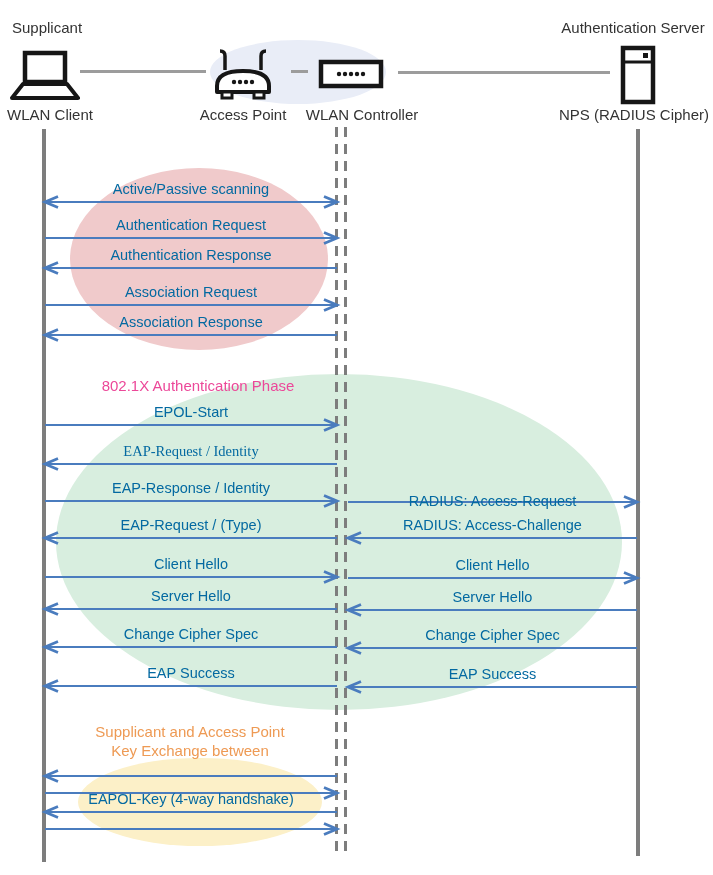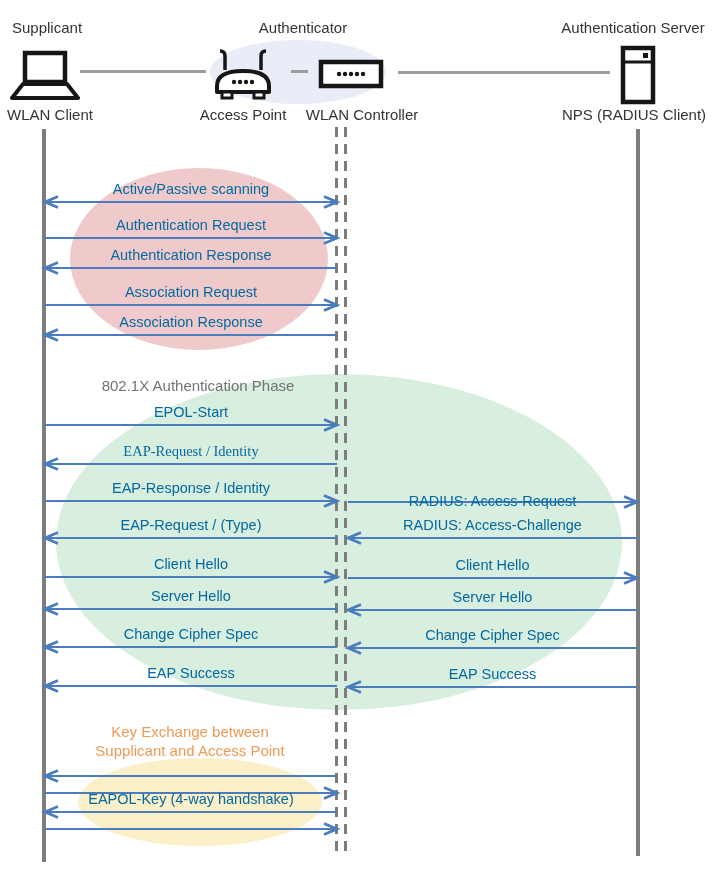--- a/index.html
+++ b/index.html
@@ -27,21 +27,20 @@
   <div class="ellipse" style="left: 210px; top: 40px; width: 176px; height: 64px; background-color: rgb(233, 237, 247);"></div>
   <div class="ellipse" style="left: 70px; top: 168px; width: 258px; height: 182px; background-color: rgb(240, 202, 203);"></div>
   <div class="ellipse" style="left: 56px; top: 374px; width: 566px; height: 336px; background-color: rgb(216, 238, 223);"></div>
   <div class="ellipse" style="left: 78px; top: 758px; width: 244px; height: 88px; background-color: rgb(252, 240, 200);"></div>
 
   <div class="connector" style="left:80px;top:70px;width:126px;"></div>
   <div class="connector" style="left:291px;top:70px;width:17px;"></div>
   <div class="connector" style="left:398px;top:71px;width:212px;"></div>
 
   <div class="role" style="left:12px;top:19px;">Supplicant</div>
-  <div class="role centered" style="left:203px;top:19px;width:200px;">Authenticator</div>
   <div class="role centered" style="left:533px;top:19px;width:200px;">Authentication Server</div>
 
   <svg class="icon" style="left:8px;top:50px;" width="72" height="52" viewBox="0 0 72 52">
     <rect x="17" y="3" width="40" height="29" fill="#ffffff" stroke="#161616" stroke-width="4.5"></rect>
     <path d="M4,48 L15,34 H59 L70,48 Z" fill="#ffffff" stroke="#161616" stroke-width="4" stroke-linejoin="round"></path>
   </svg>
 
   <svg class="icon" style="left:210px;top:46px;" width="66" height="58" viewBox="0 0 66 58">
     <path d="M15,24 V10 Q15,5 10,5" fill="none" stroke="#161616" stroke-width="3.5"></path>
     <path d="M51,24 V10 Q51,5 56,5" fill="none" stroke="#161616" stroke-width="3.5"></path>
@@ -65,31 +64,31 @@
 
   <svg class="icon" style="left:619px;top:45px;" width="38" height="60" viewBox="0 0 38 60">
     <rect x="4" y="3" width="30" height="54" fill="#ffffff" stroke="#161616" stroke-width="4.5"></rect>
     <line x1="4" y1="17" x2="34" y2="17" stroke="#161616" stroke-width="3"></line>
     <rect x="24" y="8" width="5" height="5" fill="#161616"></rect>
   </svg>
 
   <div class="device centered" style="left:-10px;top:106px;width:120px;">WLAN Client</div>
   <div class="device centered" style="left:183px;top:106px;width:120px;">Access Point</div>
   <div class="device centered" style="left:297px;top:106px;width:130px;">WLAN Controller</div>
-  <div class="device centered" style="left:554px;top:106px;width:160px;">NPS (RADIUS Client)</div>
+  <div class="device centered" style="left:554px;top:106px;width:160px;">NPS (RADIUS Cipher)</div>
 
   <div class="lifeline" style="left:42px;top:129px;height:733px;"></div>
   <div class="dashline" style="left:335px;top:127px;height:726px;"></div>
   <div class="dashline" style="left:344px;top:127px;height:726px;"></div>
   <div class="lifeline" style="left:636px;top:129px;height:727px;"></div>
 
-  <div class="phase-title" style="left: 48px; top: 376px; width: 300px; color: #737373;">802.1X Authentication Phase</div>
+  <div class="phase-title" style="left: 48px; top: 376px; width: 300px; color: #ec4899;">802.1X Authentication Phase</div>
   <div class="phase-title" style="left: 40px; top: 722px; width: 300px; color: rgb(238, 154, 84);">
+    <div>Supplicant and Access Point</div>
     <div>Key Exchange between</div>
-    <div>Supplicant and Access Point</div>
   </div>
 
   <svg id="arrows-svg" width="713" height="875" viewBox="0 0 713 875">
       <g>
         <line x1="45" x2="337" y1="202" y2="202" stroke="#4a7cbe" stroke-width="2.2"></line>
         <polyline points="324,196.5 337,202 324,207.5" fill="none" stroke="#4a7cbe" stroke-width="2.8"></polyline>
         <polyline points="58,196.5 45,202 58,207.5" fill="none" stroke="#4a7cbe" stroke-width="2.8"></polyline>
       </g>
       <g>
         <line x1="45" x2="337" y1="238" y2="238" stroke="#4a7cbe" stroke-width="2.2"></line>

